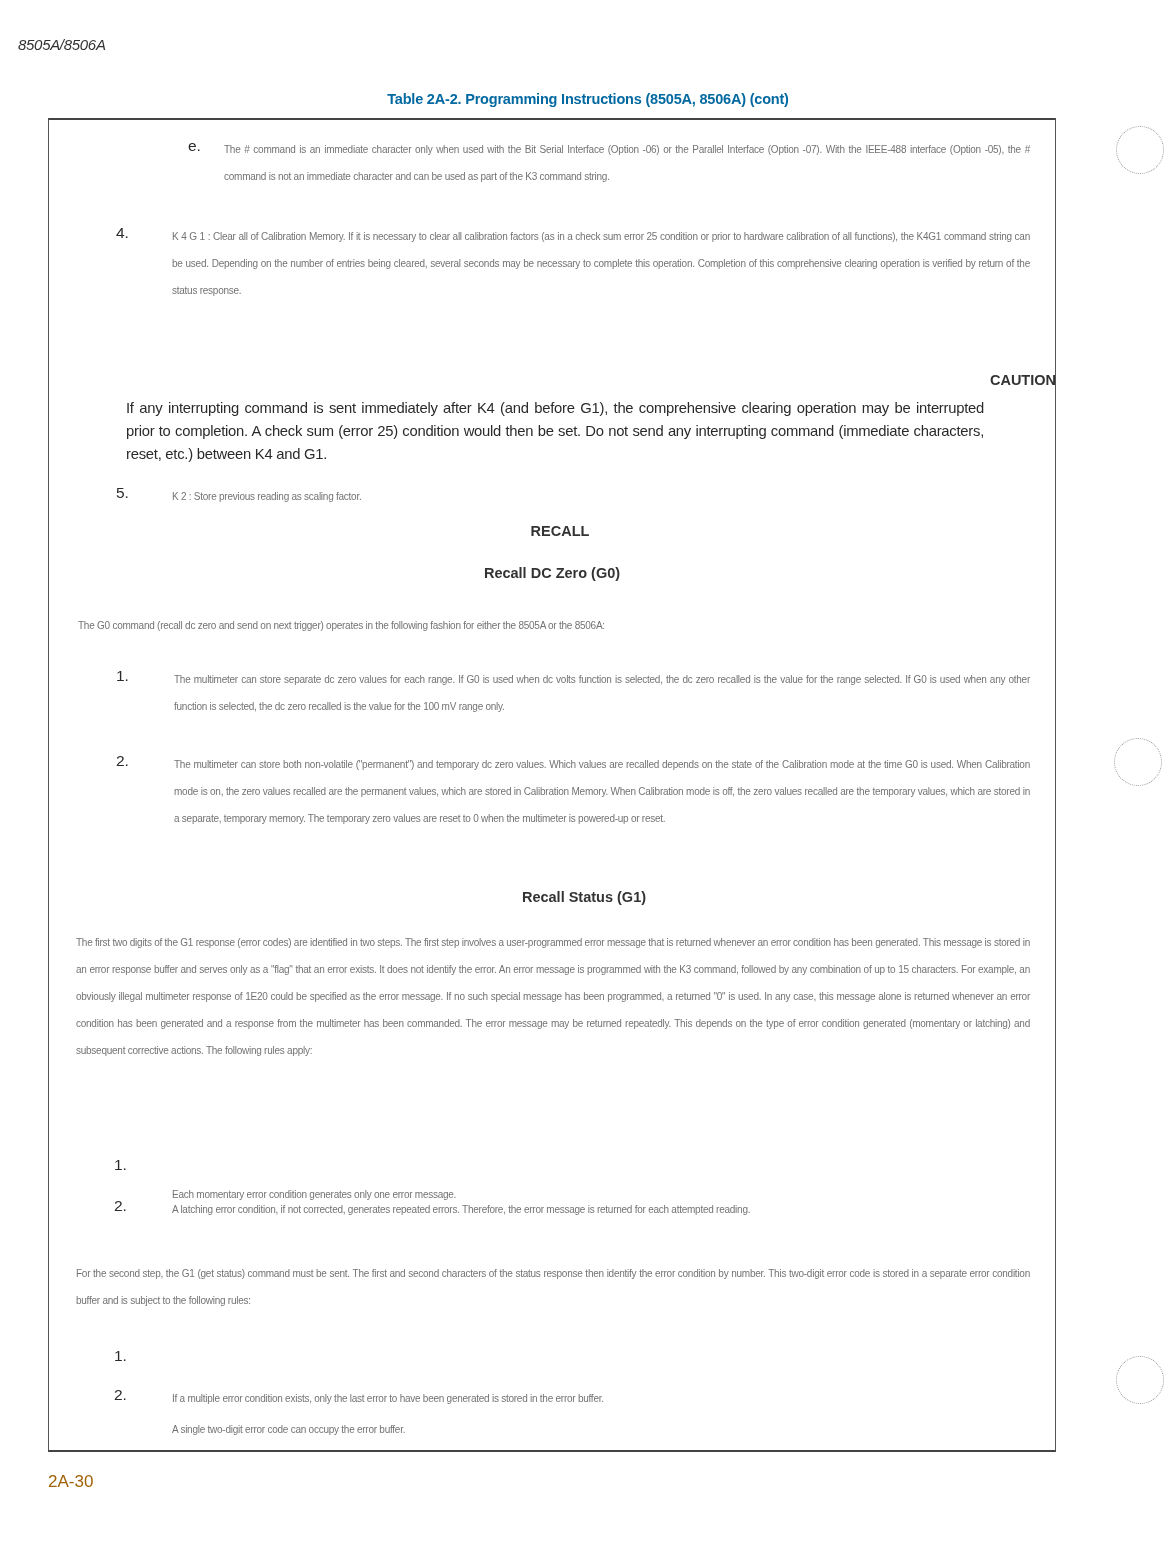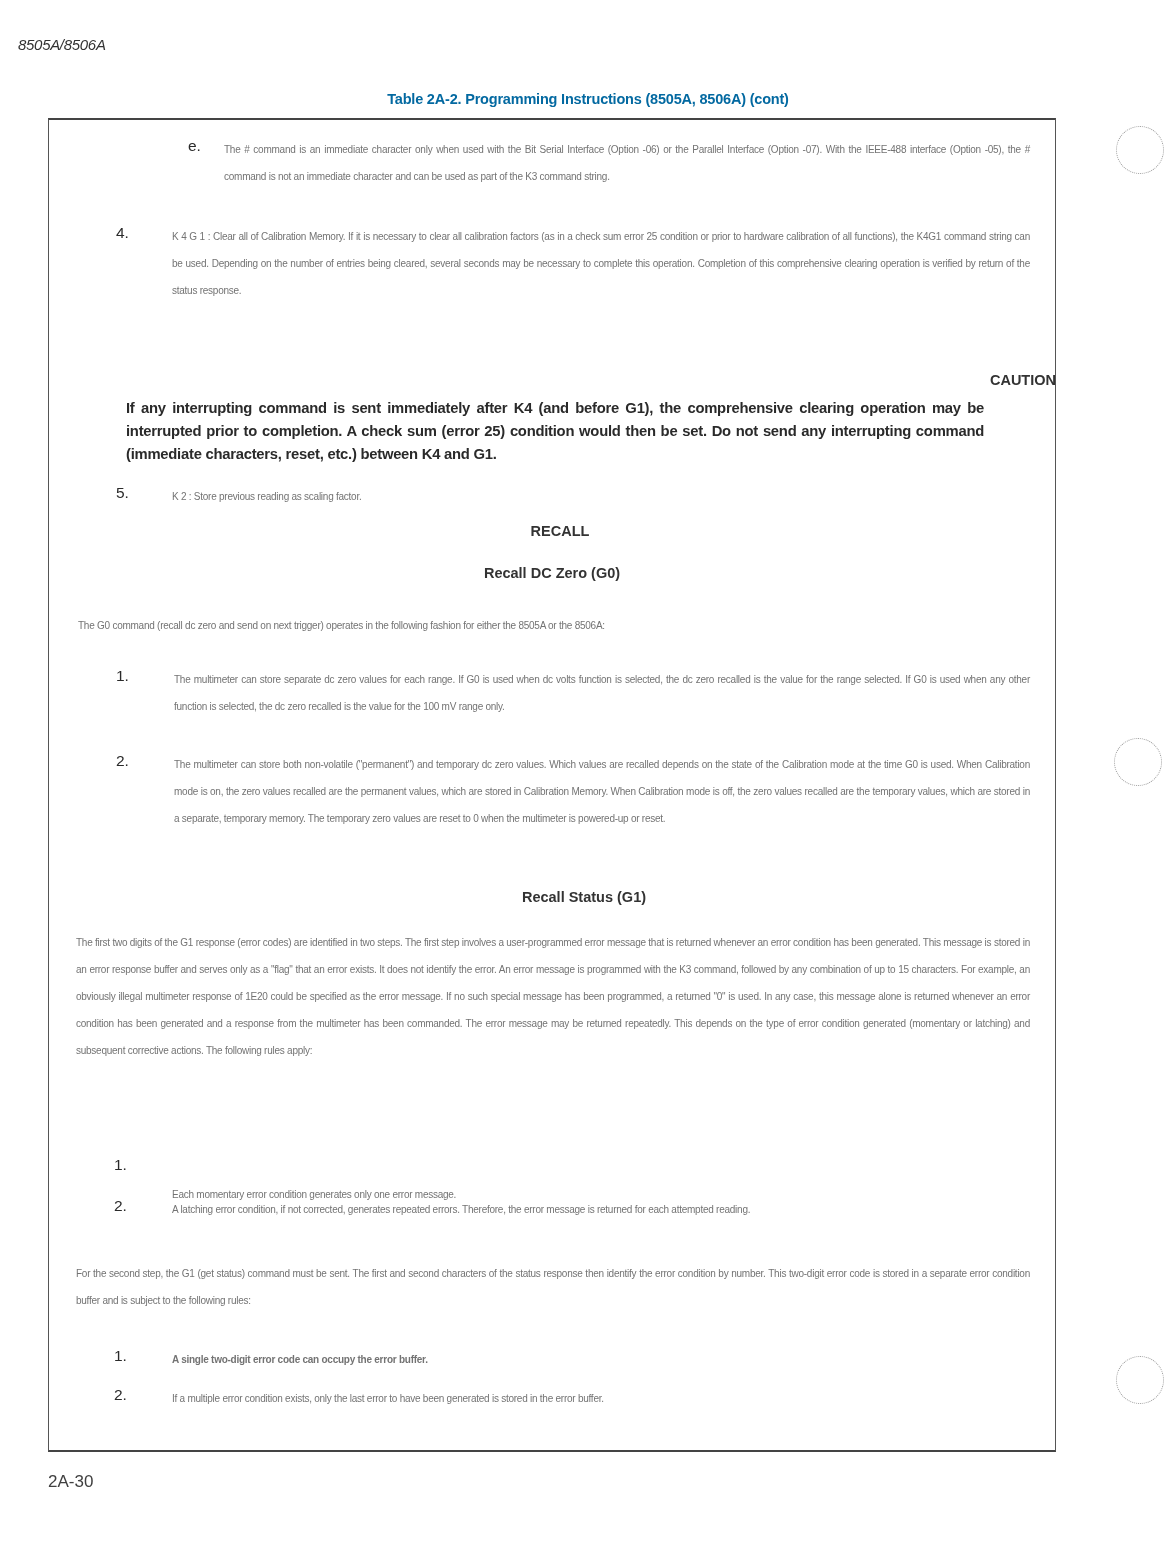--- a/index.html
+++ b/index.html
@@ -1,35 +1,35 @@
 <!DOCTYPE html>
 <html><head>
 <meta charset="utf-8">
 <style>
   html, body { margin: 0; padding: 0; background: #ffffff; }
   body {
     width: 1176px; height: 1544px; position: relative; overflow: hidden;
     font-family: "Liberation Sans", sans-serif; color: #222;
   }
   .page-id { position: absolute; left: 18px; top: 36px; font-size: 15px; color: #333; letter-spacing: -0.3px; font-style: italic; }
-  .page-num { position: absolute; left: 48px; top: 1472px; font-size: 17px; color: #404040; }
+  .page-num { position: absolute; left: 48px; top: 1472px; font-size: 17px; color: #a16207; }
   .table-title {
     position: absolute; left: 0; width: 1176px; top: 91px; text-align: center;
     font-size: 14.5px; font-weight: bold; color: #0369a1; letter-spacing: -0.2px;
   }
   .frame {
     position: absolute; left: 48px; top: 118px; width: 1008px; height: 1334px;
     border: 1px solid #555; border-top: 2px solid #444; border-bottom: 2px solid #444;
     box-sizing: border-box;
   }
   .punch { position: absolute; width: 46px; height: 46px; border: 1px dotted #999; border-radius: 50%; }
   .blk { position: absolute; font-size: 10px; line-height: 27px; color: #737373; letter-spacing: -0.25px; text-align: justify; }
   .num { position: absolute; font-size: 15.5px; color: #2a2a2a; }
   .heading { position: absolute; left: 48px; width: 1008px; text-align: center; font-weight: bold; font-size: 14.5px; color: #333; }
-  .caution-body { font-weight: bold; font-size: 14.8px; line-height: 23px; color: #2a2a2a; }
+  .caution-body { font-weight: normal; font-size: 14.8px; line-height: 23px; color: #2a2a2a; }
 </style>
 </head>
 <body>
 
 <div class="page-id">8505A/8506A</div>
 <div class="table-title">Table 2A-2. Programming Instructions (8505A, 8506A) (cont)</div>
 <div class="frame"></div>
 
 <div class="punch" style="left:1116px;top:126px;"></div>
 <div class="punch" style="left:1114px;top:738px;"></div>
@@ -62,18 +62,18 @@
 
 <div class="num" style="left:114px;top:1156px;">1.</div>
 <div class="blk" style="left:172px;top:1155px;width:858px;margin-top:26px;">Each momentary error condition generates only one error message.</div>
 
 <div class="num" style="left:114px;top:1197px;">2.</div>
 <div class="blk" style="left:172px;top:1196px;width:858px;">A latching error condition, if not corrected, generates repeated errors. Therefore, the error message is returned for each attempted reading.</div>
 
 <div class="blk" style="left:76px;top:1260px;width:954px;">For the second step, the G1 (get status) command must be sent. The first and second characters of the status response then identify the error condition by number. This two-digit error code is stored in a separate error condition buffer and is subject to the following rules:</div>
 
 <div class="num" style="left:114px;top:1347px;">1.</div>
-<div class="blk" style="left:172px;top:1346px;width:858px;font-weight:bold;">A single two-digit error code can occupy the error buffer.</div>
+<div class="blk" style="left:172px;top:1416px;width:858px;">A single two-digit error code can occupy the error buffer.</div>
 
 <div class="num" style="left:114px;top:1386px;">2.</div>
 <div class="blk" style="left:172px;top:1385px;width:858px;">If a multiple error condition exists, only the last error to have been generated is stored in the error buffer.</div>
 
 <div class="page-num">2A-30</div>
 
 </body></html>

